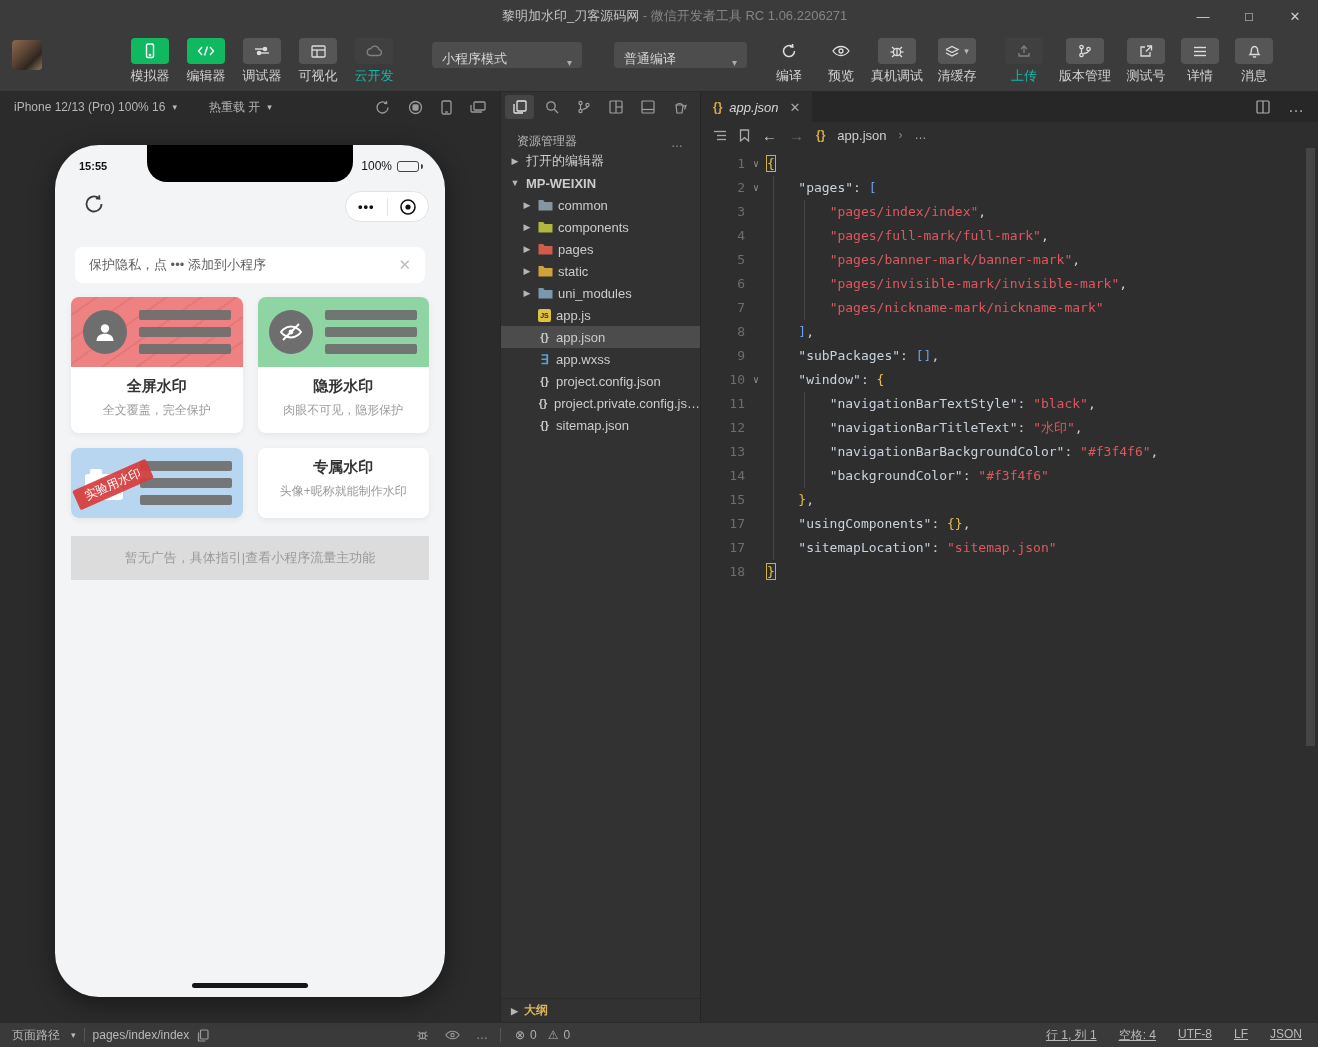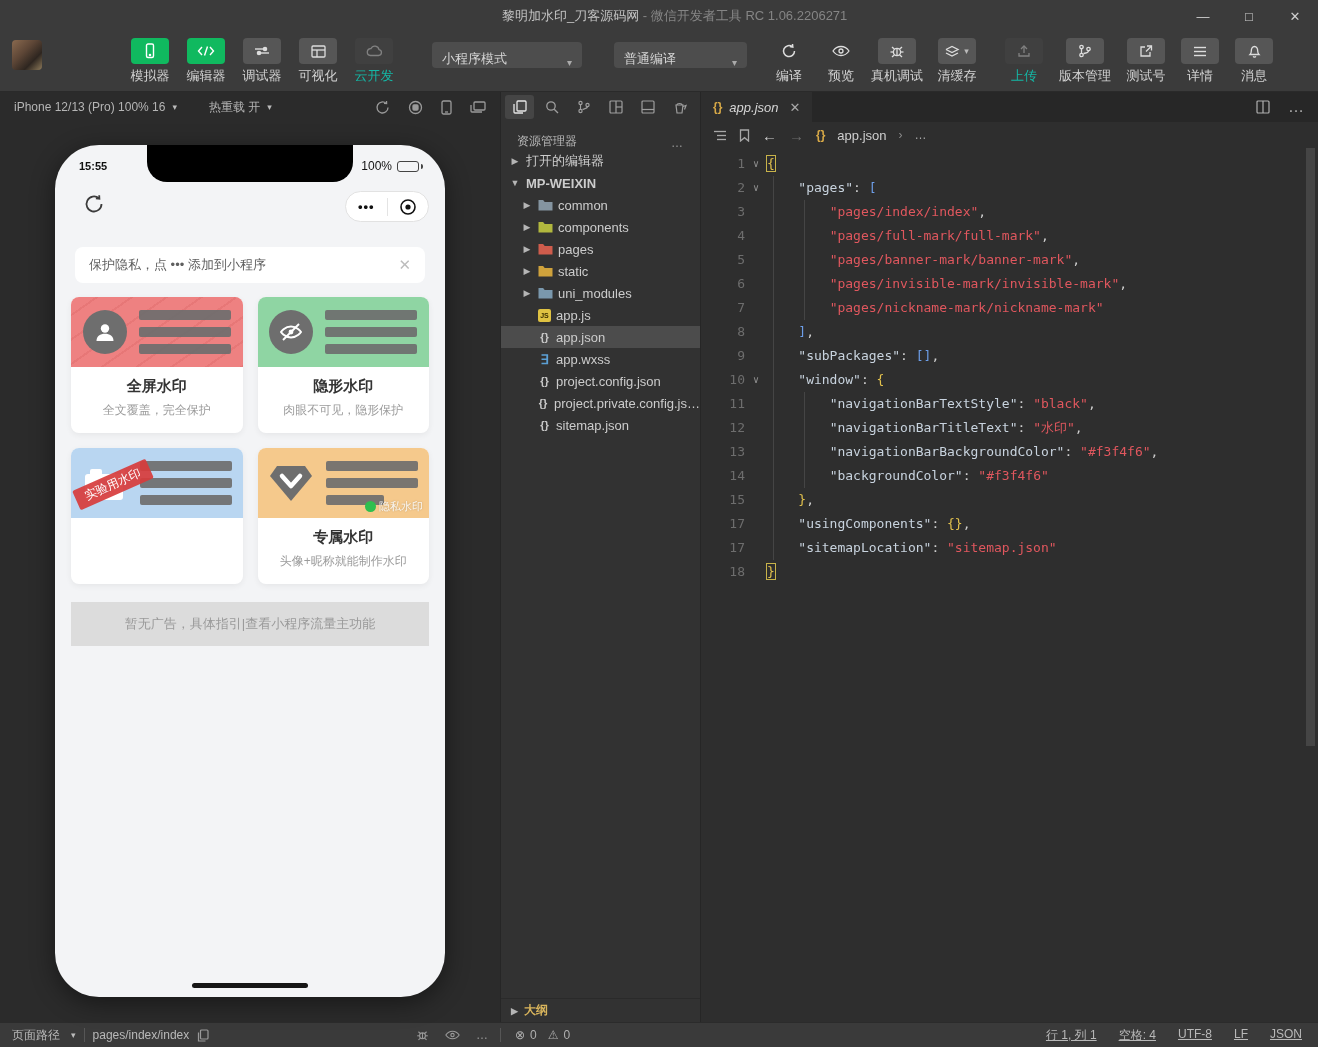--- a/index.html
+++ b/index.html
@@ -455,37 +455,20 @@
             <span class="bars">
                 <span class="bar"></span>
                 <span class="bar"></span>
                 <span class="bar"></span>
               </span>
             <span class="ribbon">实验用水印</span>
           </div>
         </div>
 
         <div class="card">
-          <div class="card-img" style="background-color: rgb(245, 201, 140);">
-            <span>
-              <svg width="46" height="40" viewBox="0 0 46 40">
-                  <polygon points="9,3 37,3 44,13 23,38 2,13" fill="#6e6e6e"></polygon>
-                  <polyline points="14,13 23,23 32,13" fill="none" stroke="#fff" stroke-width="4.5" stroke-linecap="round" stroke-linejoin="round"></polyline>
-                </svg>
-            </span>
-            <span class="bars">
-                <span class="bar"></span>
-                <span class="bar"></span>
-                <span class="bar short"></span>
-              </span>
-            <span class="badge">
-              <span class="bdot"></span>
-              <span>隐私水印</span>
-            </span>
-          </div>
           <div class="card-body">
             <div class="card-title">专属水印</div>
             <div class="card-sub">头像+昵称就能制作水印</div>
           </div>
         </div>
       </div>
 
       <div class="ad">暂无广告，具体指引|查看小程序流量主功能</div>
       <div class="home-bar"></div>
     </div>

